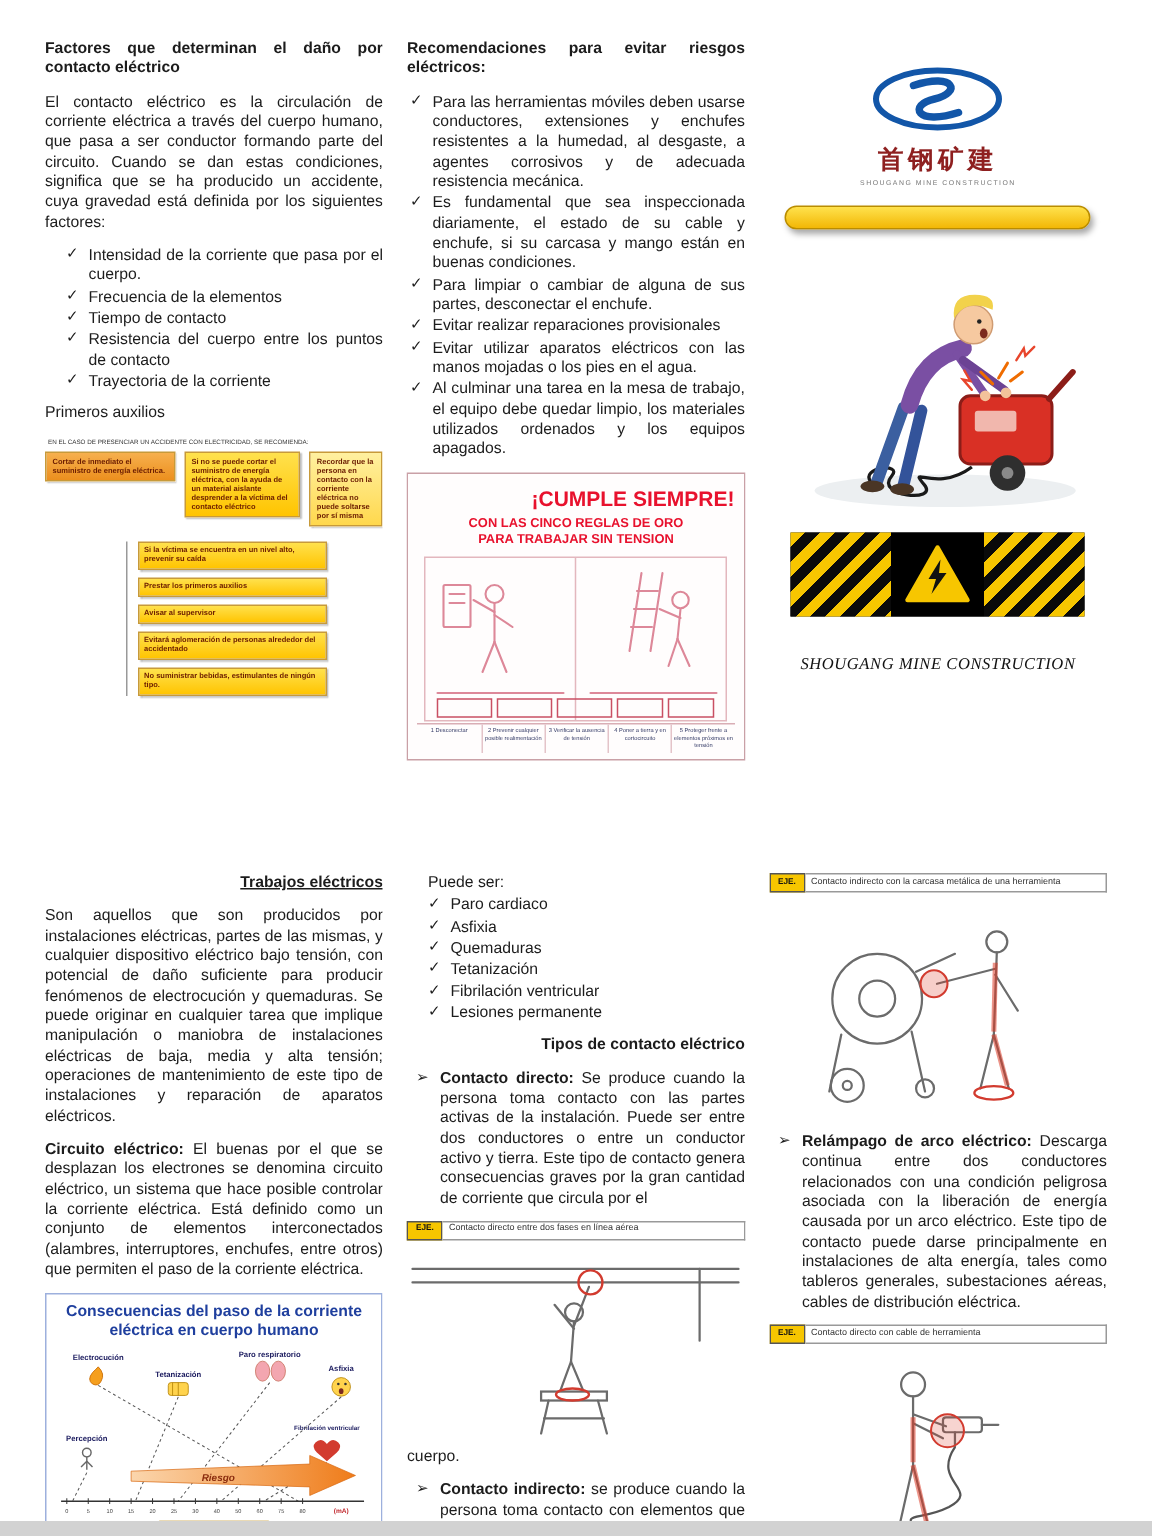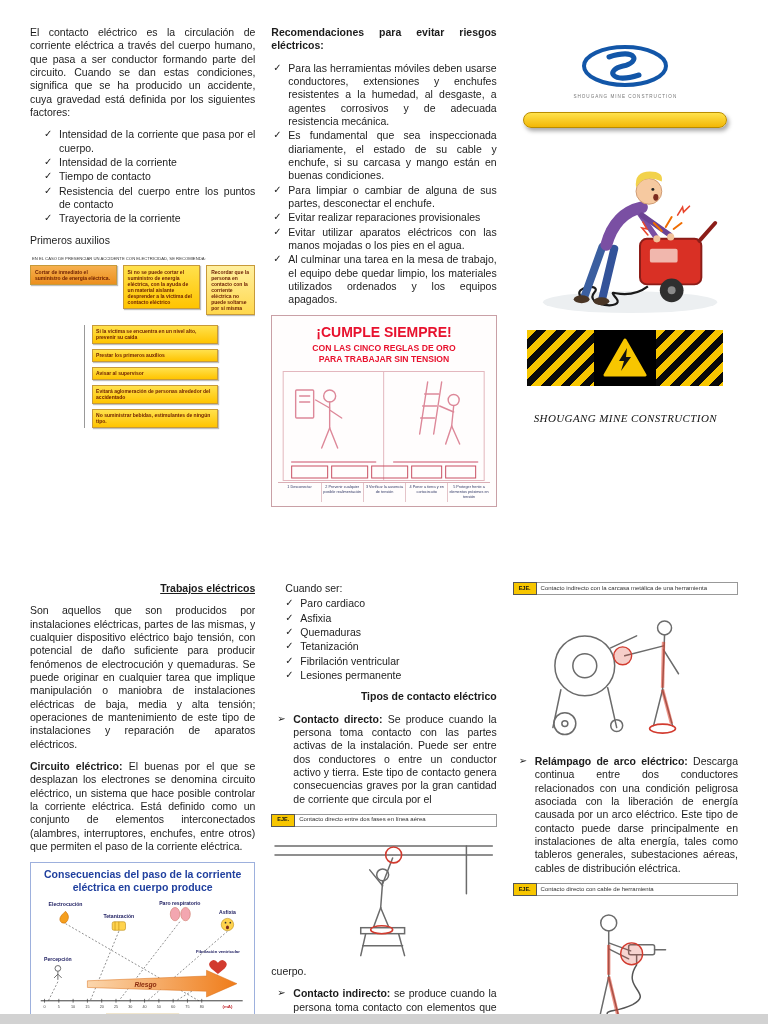--- a/index.html
+++ b/index.html
@@ -31,21 +31,21 @@
   .fc-orange{background:linear-gradient(#f6b04e,#ec8f1e);flex:0 0 34%;}
   .fc-yellow{background:linear-gradient(#ffe14d,#ffc400);flex:0 0 30%;}
   .fc-note{background:linear-gradient(#fff0a0,#ffd84d);flex:1;}
   .fc-steps{margin:10px 0 0 24%;width:56%;border-left:1px solid #999;padding-left:7px;}
   .fc-step{background:linear-gradient(#ffe14d,#ffc400);border:0.5px solid #c79a3a;
            box-shadow:1px 1px 1px rgba(0,0,0,.25);padding:2.5px 3px;margin-bottom:5px;
            color:#6b1c00;font-weight:bold;}
 
   
   .poster{border:1px solid #c9a0a6;background:#fffdfd;margin-top:4px;padding:8px 6px 4px;}
-  .poster-title{color:#e8112d;font-weight:bold;font-size:14px;text-align:center;margin-bottom:2px;}
+  .poster-title{color:#e8112d;font-weight:bold;font-size:14px;text-align:right;margin-bottom:2px;}
   .poster-sub{color:#e8112d;font-weight:bold;font-size:8.6px;text-align:center;}
   .poster-art{display:block;width:100%;height:112px;margin-top:5px;}
   .poster-caps{display:grid;grid-template-columns:repeat(5,1fr);border-top:1px solid #d9aeb5;}
   .pcap{font-size:3.8px;color:#333a66;text-align:center;padding:2px 1px;border-left:1px solid #e4c4c9;}
   .pcap:first-child{border-left:none;}
 
   
   .logo-wrap{text-align:center;margin-top:16px;}
   .logo-cn{font-size:17px;font-weight:bold;color:#8e1f1f;letter-spacing:3px;margin-top:2px;}
   .logo-cap{font-size:4.6px;letter-spacing:1px;color:#777;margin-top:1px;}
@@ -79,29 +79,30 @@
   svg text{font-family:"Liberation Sans",sans-serif;}
 </style>
 </head>
 <body>
 
 <div class="sheet">
 
   <div class="page p1">
 
     <div class="col">
+      <div class="h">Factores que determinan el daño por contacto eléctrico</div>
       <p>El contacto eléctrico es la circulación de corriente eléctrica a través del cuerpo humano, que pasa a ser conductor formando parte del circuito. Cuando se dan estas condiciones, significa que se ha producido un accidente, cuya gravedad está definida por los siguientes factores:</p>
       <ul class="cklist">
         <li>
             <span class="mk">✓</span>
             <span>Intensidad de la corriente que pasa por el cuerpo.</span>
           </li>
         <li>
             <span class="mk">✓</span>
-            <span>Intensidad de la corriente</span>
+            <span>Frecuencia de la elementos</span>
           </li>
         <li>
             <span class="mk">✓</span>
             <span>Tiempo de contacto</span>
           </li>
         <li>
             <span class="mk">✓</span>
             <span>Resistencia del cuerpo entre los puntos de contacto</span>
           </li>
         <li>
@@ -206,20 +207,21 @@
         </div>
       </div>
     </div>
 
     <div class="col">
       <div class="logo-wrap">
         <svg width="92" height="48" viewBox="0 0 92 48">
           <ellipse cx="46" cy="24" rx="41" ry="19" fill="none" stroke="#1256a8" stroke-width="4"></ellipse>
           <path d="M30,15 C58,6 62,20 44,24 C26,28 32,42 60,33" fill="none" stroke="#1256a8" stroke-width="5" stroke-linecap="round"></path>
         </svg>
+        <div class="logo-cn">首钢矿建</div>
         <div class="logo-cap">SHOUGANG MINE CONSTRUCTION</div>
       </div>
 
       <div class="badge">
       </div>
 
       <svg class="cartoon" viewBox="0 0 210 190">
         <ellipse cx="110" cy="172" rx="88" ry="11" fill="#eceff1"></ellipse>
         <g>
           <rect x="120" y="108" width="62" height="46" rx="7" fill="#d93025" stroke="#8c1d18" stroke-width="2"></rect>
@@ -269,21 +271,21 @@
   </div>
 
   <div class="page p2">
 
     <div class="col">
       <div class="h h-ul">Trabajos eléctricos</div>
       <p>Son aquellos que son producidos por instalaciones eléctricas, partes de las mismas, y cualquier dispositivo eléctrico bajo tensión, con potencial de daño suficiente para producir fenómenos de electrocución y quemaduras. Se puede originar en cualquier tarea que implique manipulación o maniobra de instalaciones eléctricas de baja, media y alta tensión; operaciones de mantenimiento de este tipo de instalaciones y reparación de aparatos eléctricos.</p>
       <p><b class="lead">Circuito eléctrico:</b> <span>El buenas por el que se desplazan los electrones se denomina circuito eléctrico, un sistema que hace posible controlar la corriente eléctrica. Está definido como un conjunto de elementos interconectados (alambres, interruptores, enchufes, entre otros) que permiten el paso de la corriente eléctrica.</span></p>
 
       <div class="chart-fig">
-        <div class="chart-title">Consecuencias del paso de la corriente eléctrica en cuerpo produce</div>
+        <div class="chart-title">Consecuencias del paso de la corriente eléctrica en cuerpo humano</div>
         <svg class="chart-svg" viewBox="0 0 226 142">
           <defs>
             <linearGradient id="og" x1="0" y1="0" x2="1" y2="0">
               <stop offset="0" stop-color="#fbd6ad"></stop>
                 <stop offset="1" stop-color="#ef7c1a"></stop>
             </linearGradient>
           </defs>
 
           <text x="32" y="11" font-size="5.4" font-weight="bold" fill="#1a1a5e" text-anchor="middle">Electrocución</text>
           <text x="88" y="23" font-size="5.4" font-weight="bold" fill="#1a1a5e" text-anchor="middle">Tetanización</text>
@@ -368,21 +370,21 @@
           </g>
           <g>
             <rect x="75" y="124" width="76" height="13" fill="#ffd400" stroke="#b8860b" stroke-width="0.7"></rect>
             <text x="113" y="133.5" font-size="7.4" font-weight="bold" fill="#a3230f" text-anchor="middle">Intensidad</text>
           </g>
         </svg>
       </div>
     </div>
 
     <div class="col">
-      <p class="indent" style="margin-bottom:1px;">Cuando ser:</p>
+      <p class="indent" style="margin-bottom:1px;">Puede ser:</p>
       <ul class="cklist">
         <li>
             <span class="mk">✓</span>
             <span>Paro cardiaco</span>
           </li>
         <li>
             <span class="mk">✓</span>
             <span>Asfixia</span>
           </li>
         <li>

